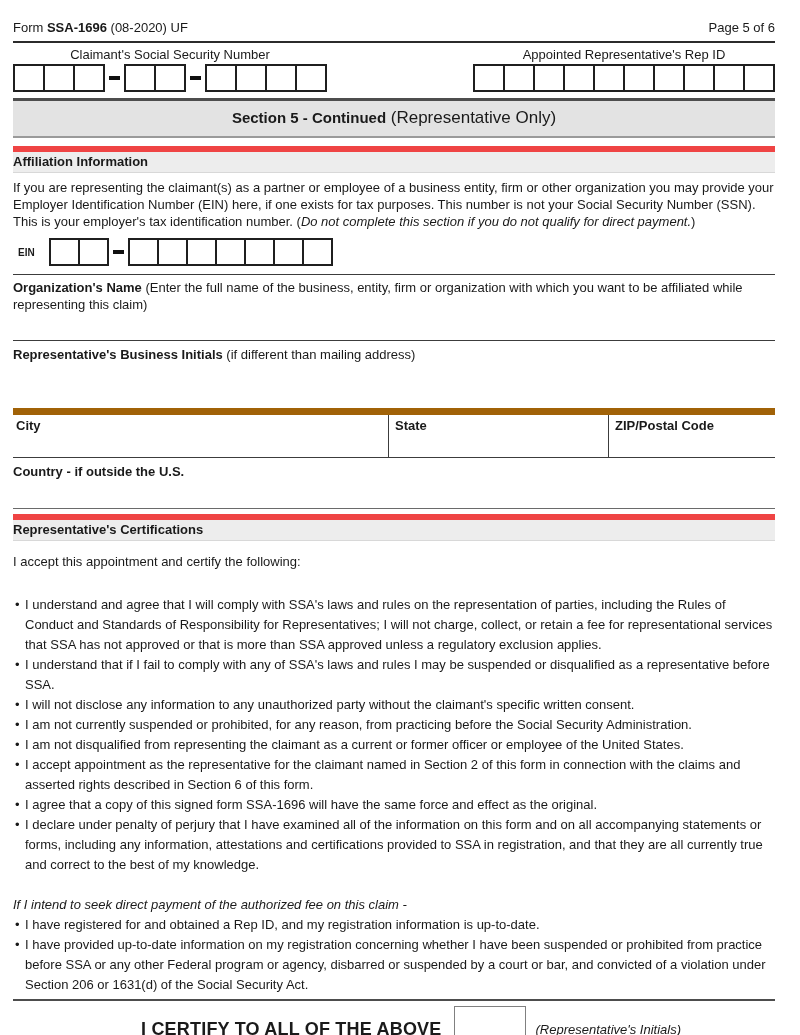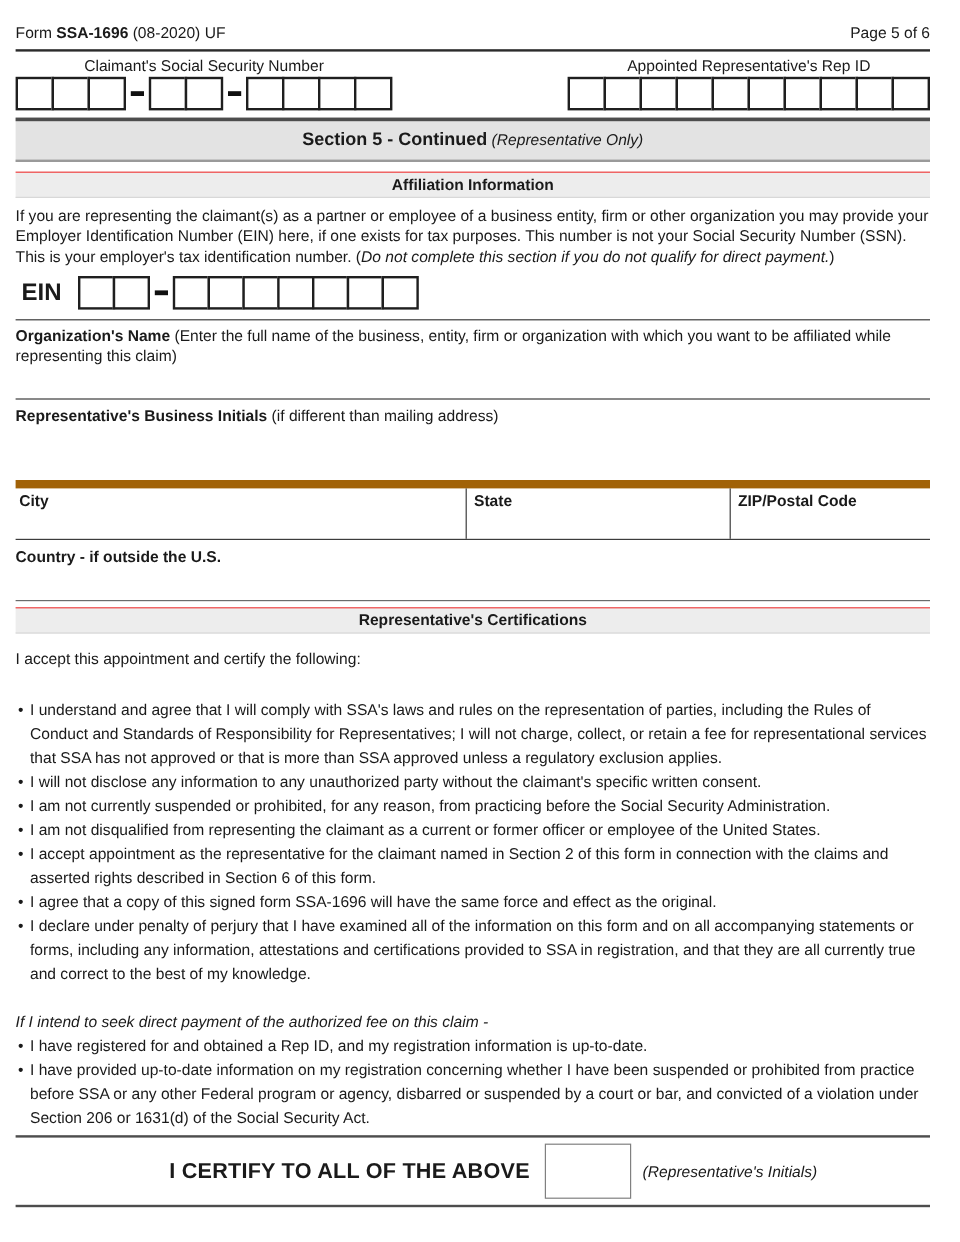--- a/index.html
+++ b/index.html
@@ -25,28 +25,28 @@
   .cells { display:flex; align-items:center; }
   .cell { width:32px; height:28px; border:2px solid #1f1f1f; background:#fff; margin-left:-2px; flex:none; }
   .cells .cell:first-child, .cells .dash + .cell { margin-left:0; }
   .dash { width:11px; height:4px; background:#101010; margin:0 4px; flex:none; }
 
   
   .secbar { margin-top:6px; background:#e3e3e3;
             border-top:3px solid #4d4d4d; border-bottom:2px solid #9a9a9a;
             text-align:center; padding:7px 0 8px; }
   .secbar .title { font-size:15px; font-weight:bold; }
-  .secbar .note { font-size:13px; font-style:italic; }
-  .subbar { margin-top:8px; background:#ededed; border-top:1px solid #ef4444; border-bottom:1px solid #d8d8d8;
-            text-align:center; font-weight:bold; padding:2px 0 3px; }
+  .secbar .note { font-size:17px; }
+  .subbar { margin-top:8px; background:#ededed; border-top:6px solid #ef4444; border-bottom:1px solid #d8d8d8;
+            font-weight:bold; padding:2px 0 3px; }
 
   .para { margin-top:6px; line-height:17px; }
 
   .einrow { margin-top:8px; display:flex; align-items:center; }
-  .einrow .einlbl { font-weight:bold; font-size:20px; margin:0 14px 0 5px; }
+  .einrow .einlbl { font-weight:bold; font-size:10px; margin:0 14px 0 5px; }
   .einrow .cell { width:31px; }
 
   .rule  { border:none; border-top:1px solid #3c3c3c; margin:8px 0 0 0; }
   .rule2 { border:none; border-top:2px solid #4d4d4d; margin:4px 0 0 0; }
 
   .field { padding-top:4px; line-height:17px; }
   .field .write { width:100%; }
   .f-org     .write { height:27px; }
   .f-addr    .write { height:29px; }
   .f-country .write { height:28px; }
@@ -172,20 +172,21 @@
   </div>
 
   <hr class="thinrule">
 
   <div class="subbar certbar">Representative's Certifications</div>
 
   <div class="intro">I accept this appointment and certify the following:</div>
 
   <ul class="bullets">
     <li>I understand and agree that I will comply with SSA's laws and rules on the representation of parties, including the Rules of Conduct and Standards of Responsibility for Representatives; I will not charge, collect, or retain a fee for representational services that SSA has not approved or that is more than SSA approved unless a regulatory exclusion applies.</li>
+    <li>I understand that if I fail to comply with any of SSA's laws and rules I may be suspended or disqualified as a representative before SSA.</li>
     <li>I will not disclose any information to any unauthorized party without the claimant's specific written consent.</li>
     <li>I am not currently suspended or prohibited, for any reason, from practicing before the Social Security Administration.</li>
     <li>I am not disqualified from representing the claimant as a current or former officer or employee of the United States.</li>
     <li>I accept appointment as the representative for the claimant named in Section 2 of this form in connection with the claims and asserted rights described in Section 6 of this form.</li>
     <li>I agree that a copy of this signed form SSA-1696 will have the same force and effect as the original.</li>
     <li>I declare under penalty of perjury that I have examined all of the information on this form and on all accompanying statements or forms, including any information, attestations and certifications provided to SSA in registration, and that they are all currently true and correct to the best of my knowledge.</li>
   </ul>
 
   <div class="dp-intro">If I intend to seek direct payment of the authorized fee on this claim -</div>
 

